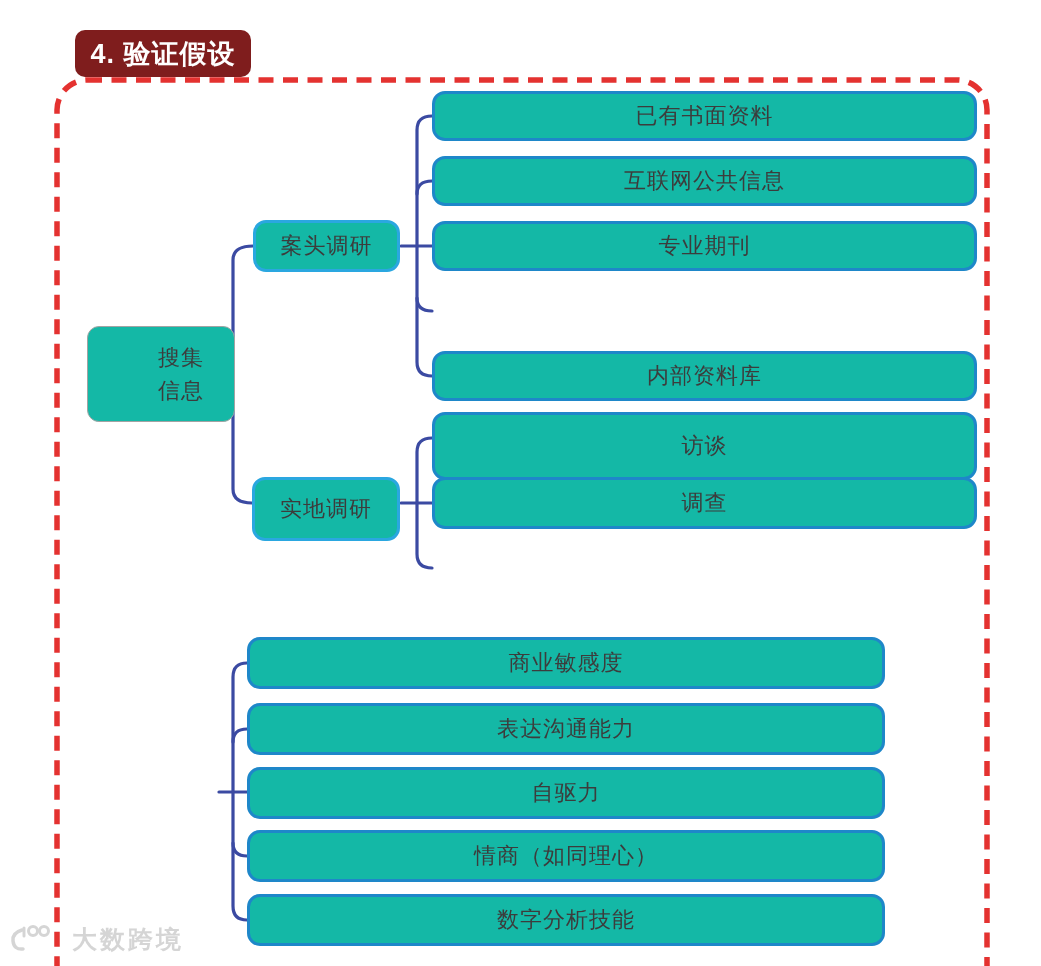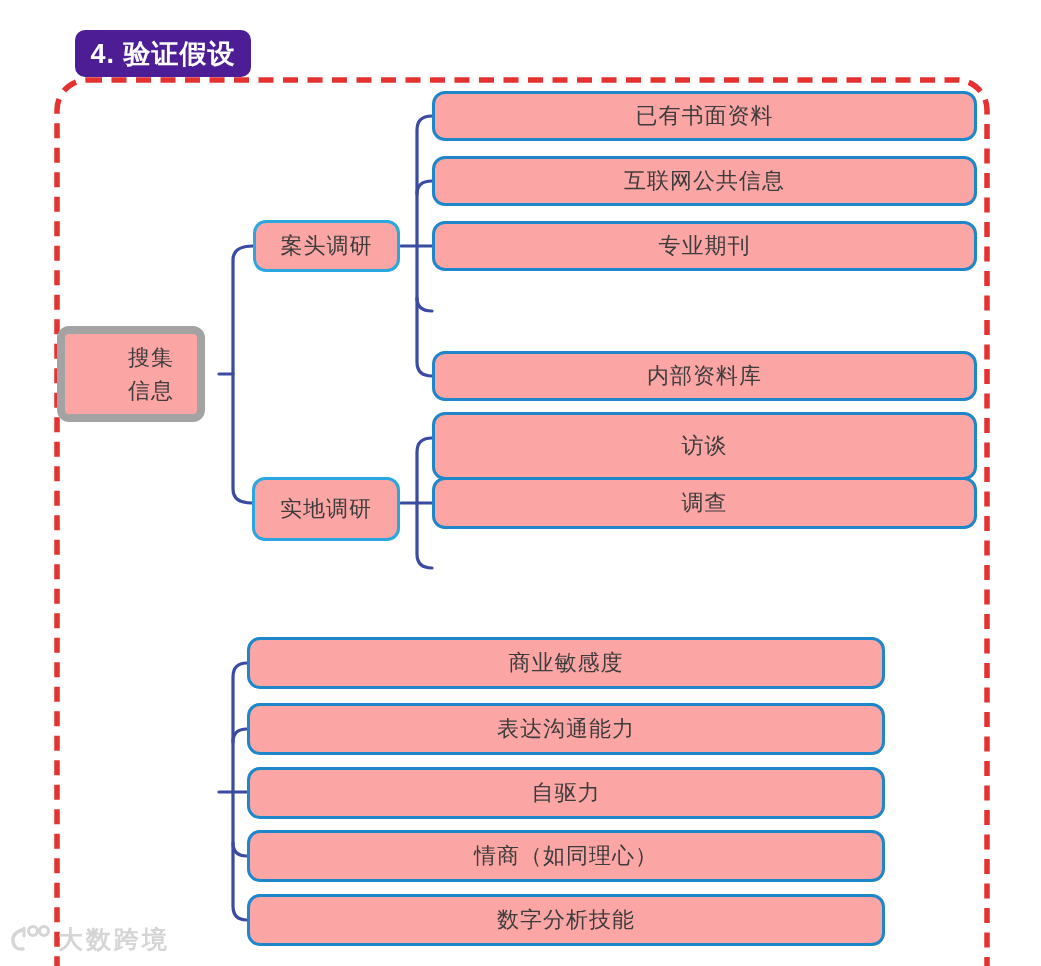--- a/index.html
+++ b/index.html
@@ -9,43 +9,43 @@
     overflow: hidden;
     position: relative;
     font-family: "Liberation Sans", sans-serif;
   }
   #canvas { position: absolute; left: 0; top: 0; width: 1041px; height: 966px; }
   svg.wires { position: absolute; left: 0; top: 0; z-index: 1; pointer-events: none; }
   .wire { stroke: #3b4aa2; stroke-width: 3.2; fill: none; stroke-linecap: round; }
   .dashed-frame { stroke: #e43230; stroke-width: 5.5; fill: none; }
 
   .box {
-    position: absolute; box-sizing: border-box; background: #fca5a5;
+    position: absolute; box-sizing: border-box; background: #14b8a6;
     display: flex; align-items: center; justify-content: center;
     color: #3c3c3c; font-size: 22px; z-index: 2; letter-spacing: 1px;
   }
   .root-box {
-    border: 8px solid #a3a3a3; border-radius: 12px;
+    border: 1px solid #a3a3a3; border-radius: 12px;
     flex-direction: column; line-height: 1.5;
-    left: 57px; width: 148px; height: 96px; padding-left: 40px;
+    left: 87px; width: 148px; height: 96px; padding-left: 40px;
   }
   .branch-box { border: 3px solid #2aa7e0; border-radius: 13px; }
   .leaf { border: 3px solid #1e87c9; border-radius: 13px; }
   .leaf.top { left: 432px; width: 545px; height: 50px; }
   .leaf.bottom { left: 247px; width: 638px; height: 52px; }
 
   .title-badge {
     position: absolute; left: 75px; top: 30px; width: 176px; height: 47px;
-    background: #4c1d95; border-radius: 10px; z-index: 3;
+    background: #7f1d1d; border-radius: 10px; z-index: 3;
     display: flex; align-items: center; justify-content: center;
     color: #ffffff; font-size: 27px; font-weight: bold; letter-spacing: 1px;
   }
   .watermark {
     position: absolute; left: 6px; top: 920px; height: 38px; z-index: 4;
-    display: flex; align-items: center; gap: 6px;
+    display: flex; align-items: center; gap: 20px;
     color: #d3d3d3; font-size: 25px; font-weight: bold; letter-spacing: 3px;
     opacity: 0.95;
   }
 </style>
 </head>
 <body>
 
 <div id="canvas">
 
   <svg class="wires" width="1041" height="966" viewBox="0 0 1041 966">

